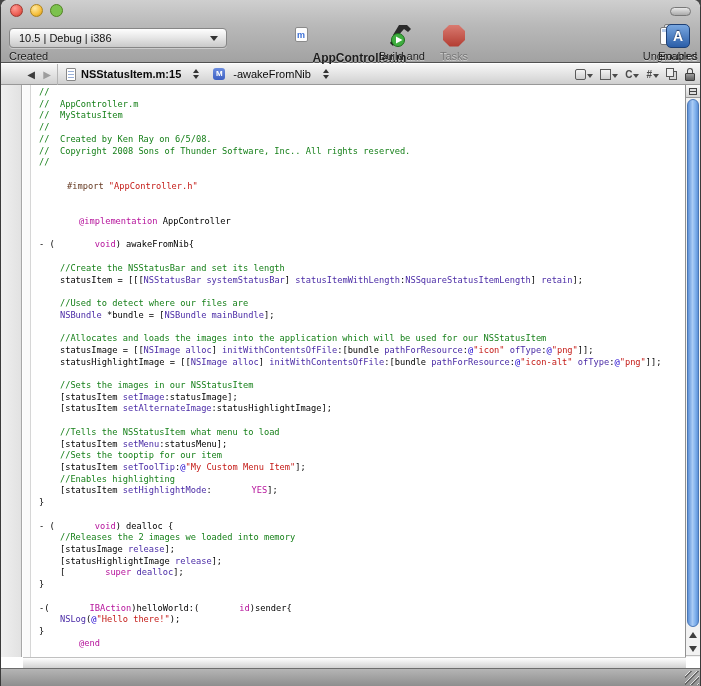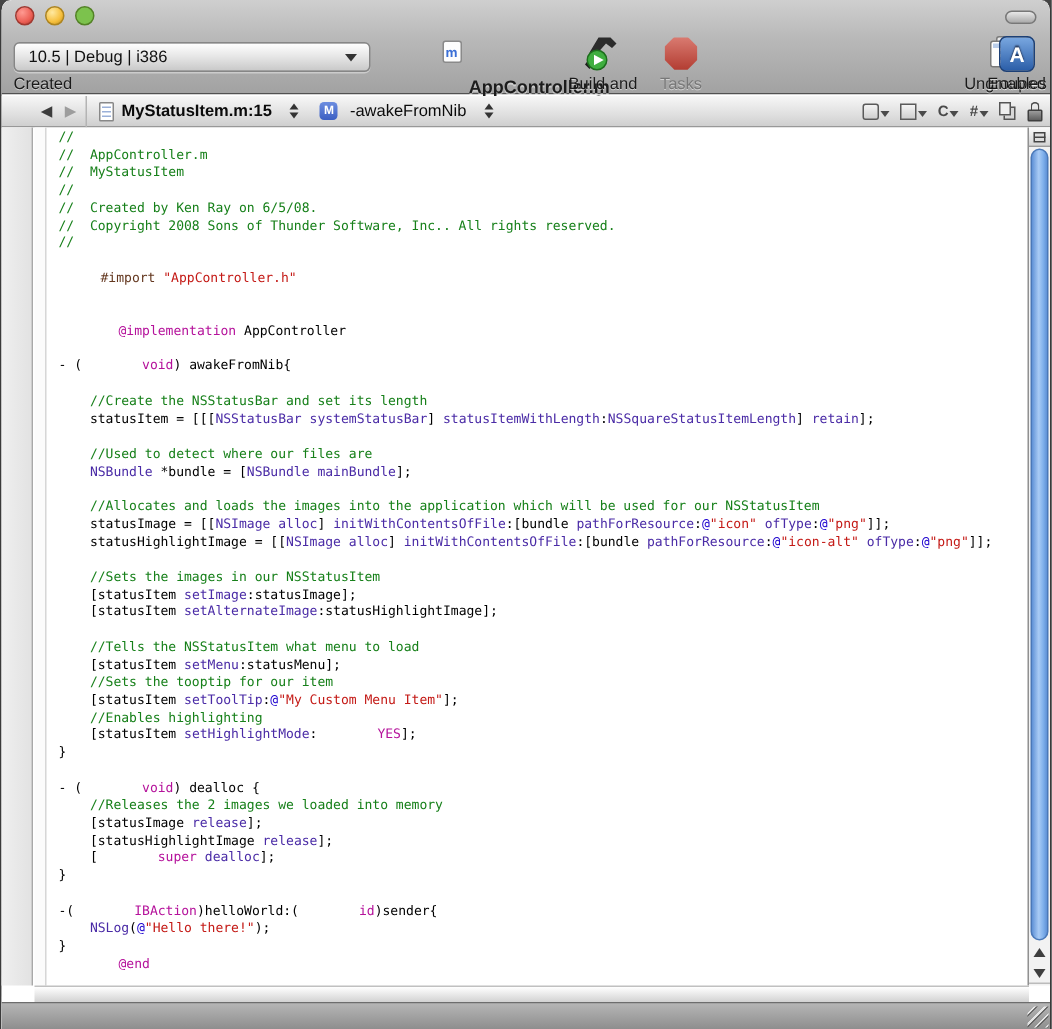--- a/index.html
+++ b/index.html
@@ -25,21 +25,21 @@
   #title-doc-icon { width:13px; height:15px; background:#fdfdfd; border:1px solid #8a8a8a; border-radius:2px;
     color:#3b6fd6; font-size:9px; font-weight:bold; text-align:center; line-height:14px; }
   #window-title { font-size:12px; font-weight:bold; color:#1c1c1c; text-shadow:0 1px 0 rgba(255,255,255,.45);margin-top:48px; }
   #toolbar-pill { position:absolute; right:9px; top:7px; width:21px; height:9px; border-radius:5px;
     background:linear-gradient(#e8e8e8,#aaa); border:1px solid #777; }
 
   
   .tb-item { position:absolute; text-align:center; }
   .tb-label { font-size:11px; color:#1a1a1a; text-shadow:0 1px 0 rgba(255,255,255,.5); margin-top:1px; }
   .tb-label.disabled { color:#787878; }
-  #overview-popup { position:absolute; left:8px; top:28px; width:238px; height:20px;
+  #overview-popup { position:absolute; left:8px; top:28px; width:218px; height:20px;
     background:linear-gradient(#fefefe,#e8e8e8 45%,#c9c9c9); border:1px solid #868686; border-radius:4px;
     font-size:11px; color:#111; line-height:18px; padding-left:9px; text-align:left;
     box-shadow:0 1px 0 rgba(255,255,255,.4); }
   #overview-popup .arrow { position:absolute; right:8px; top:7px; width:0; height:0;
     border-left:4px solid transparent; border-right:4px solid transparent; border-top:5px solid #333; }
   #overview-label { position:absolute; left:8px; top:49px; width:238px; }
 
   #buildgo-item { left:372px; top:22px; width:58px; }
   #tasks-item   { left:432px; top:22px; width:42px; }
   #ungrouped-item { left:596px; top:22px; width:58px;margin-left:44px; }
@@ -192,21 +192,21 @@
 
   <div id="navbar">
     <div id="nav-back">◀</div>
     <div id="nav-fwd">▶</div>
     <div class="nav-sep"></div>
     <div id="file-icon">
         <i></i>
         <i></i>
         <i></i>
       </div>
-    <div class="crumb-label">MyStatusItem.m:15</div>
+    <div class="crumb-label">NSStatusItem.m:15</div>
     <div class="stepper">
         <div class="up"></div>
         <div class="dn"></div>
       </div>
     <div id="m-badge">M</div>
     <div class="crumb-label" style="font-weight:normal">-awakeFromNib</div>
     <div class="stepper">
         <div class="up"></div>
         <div class="dn"></div>
       </div>

